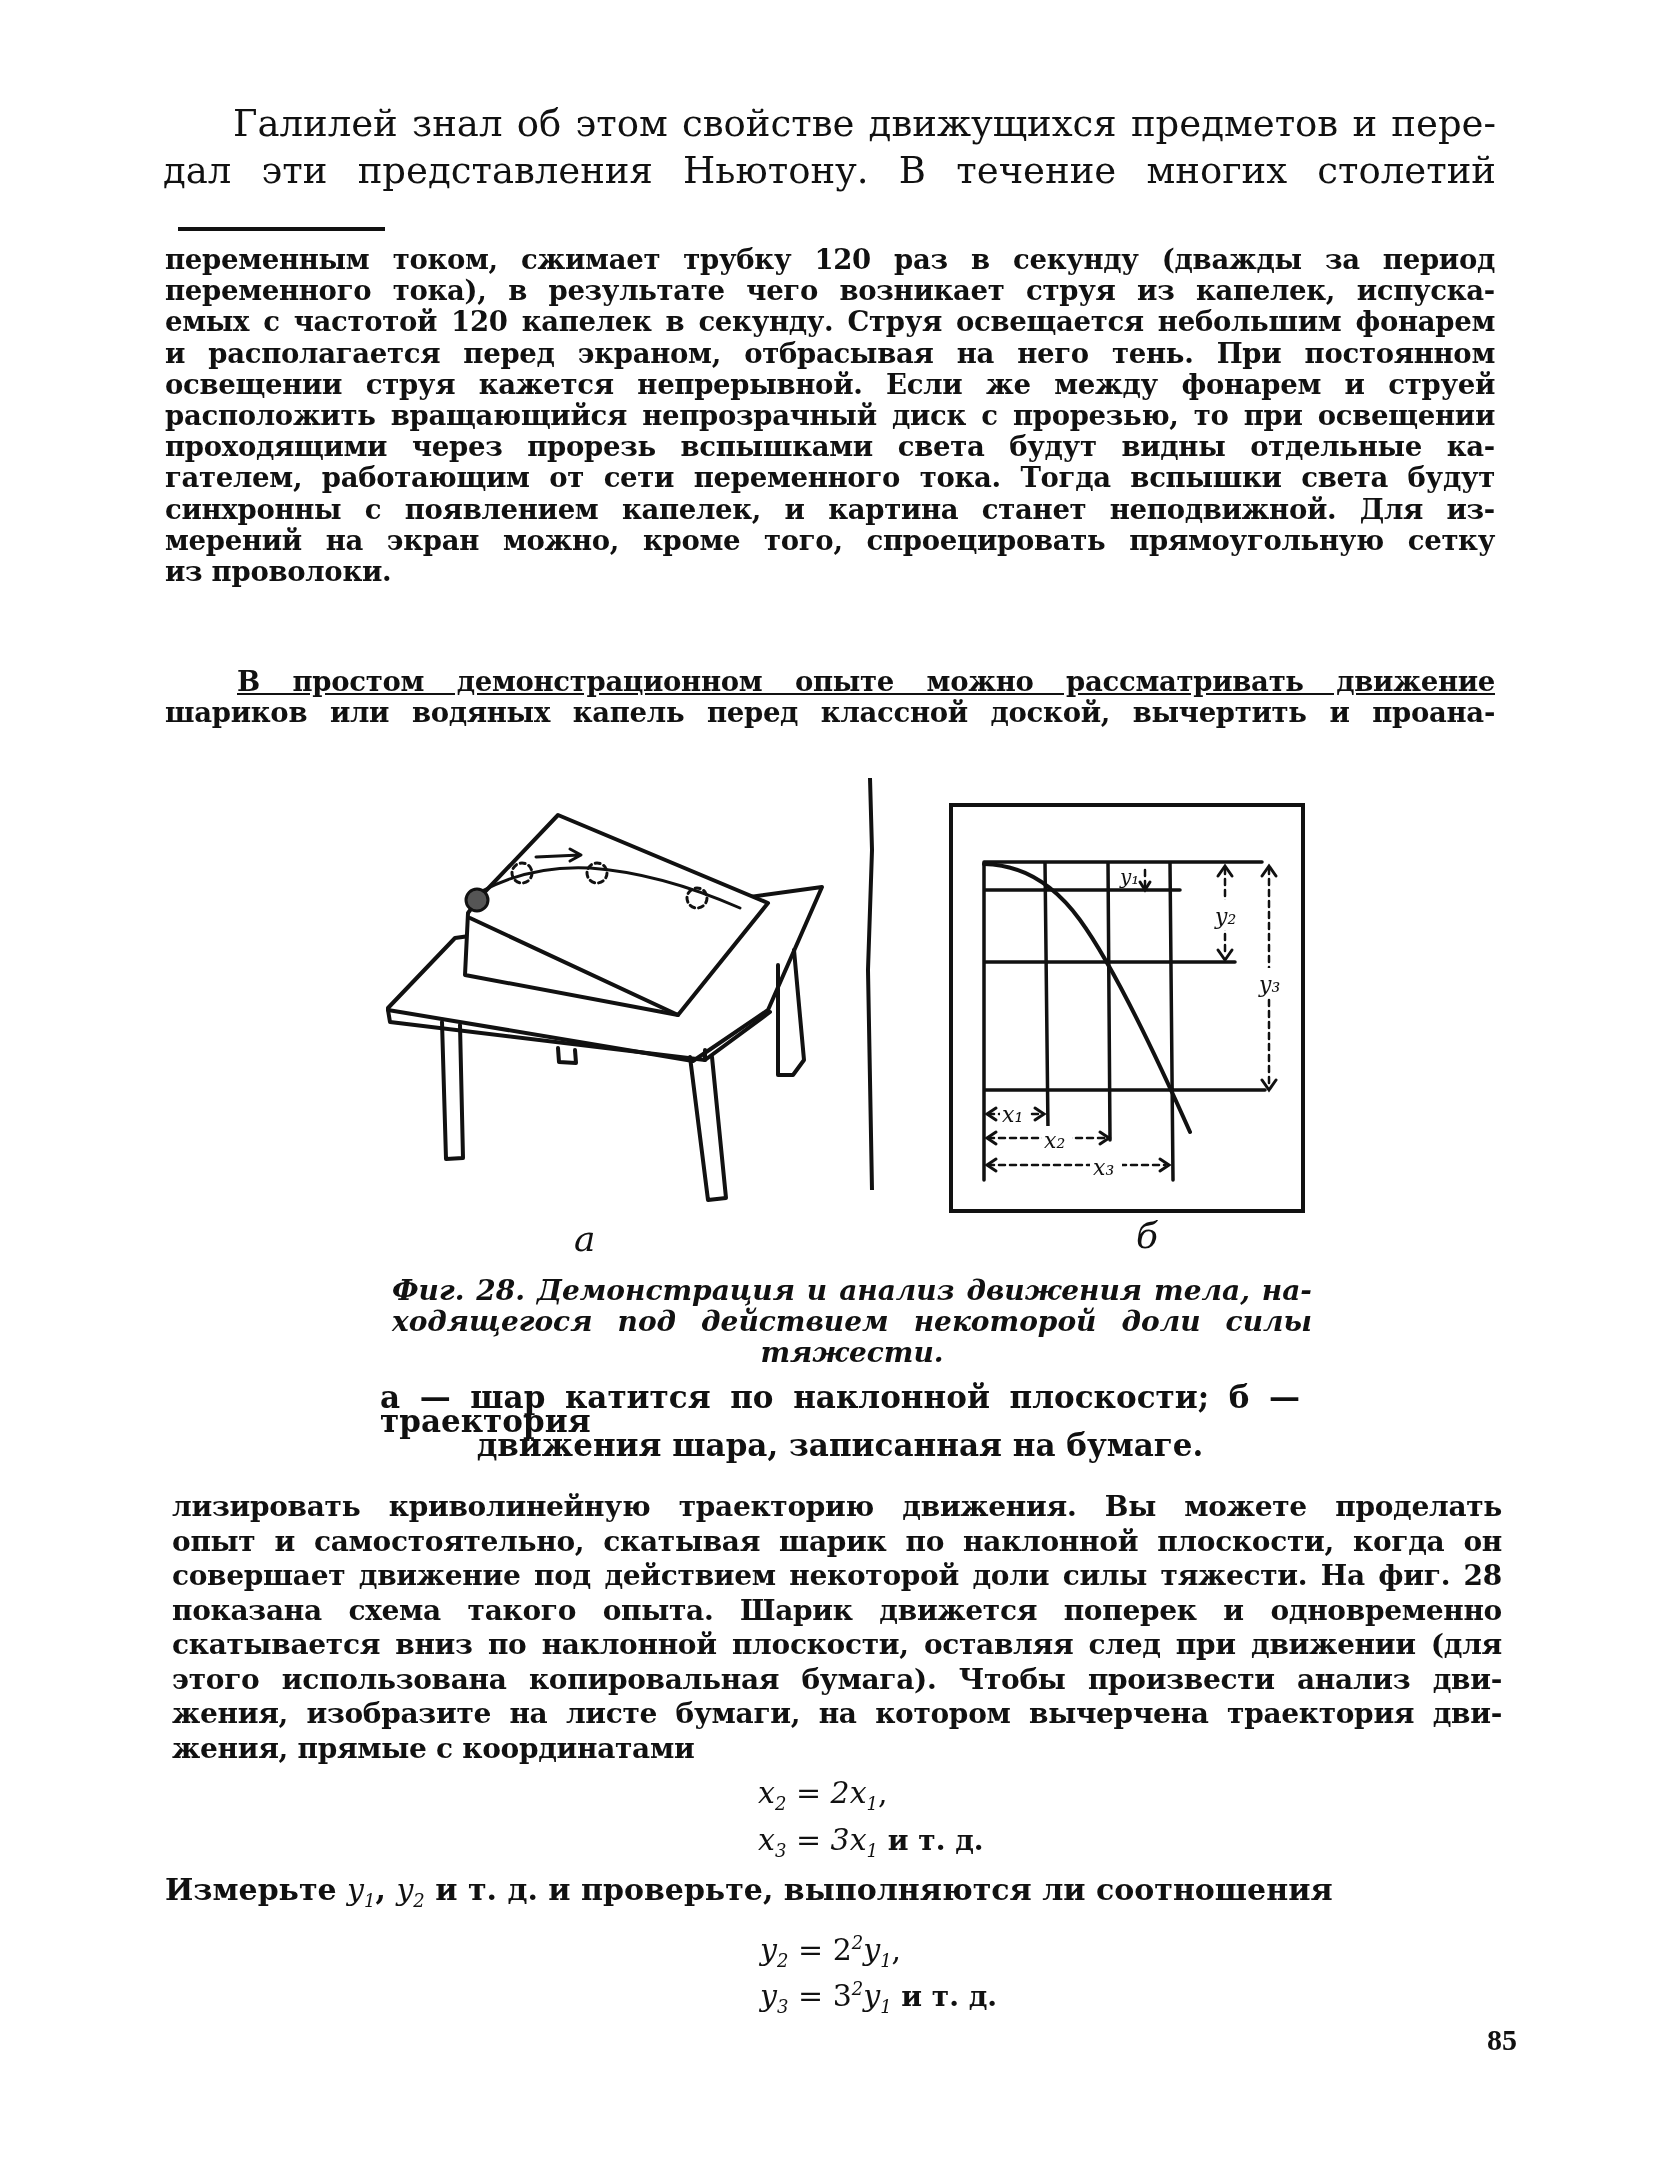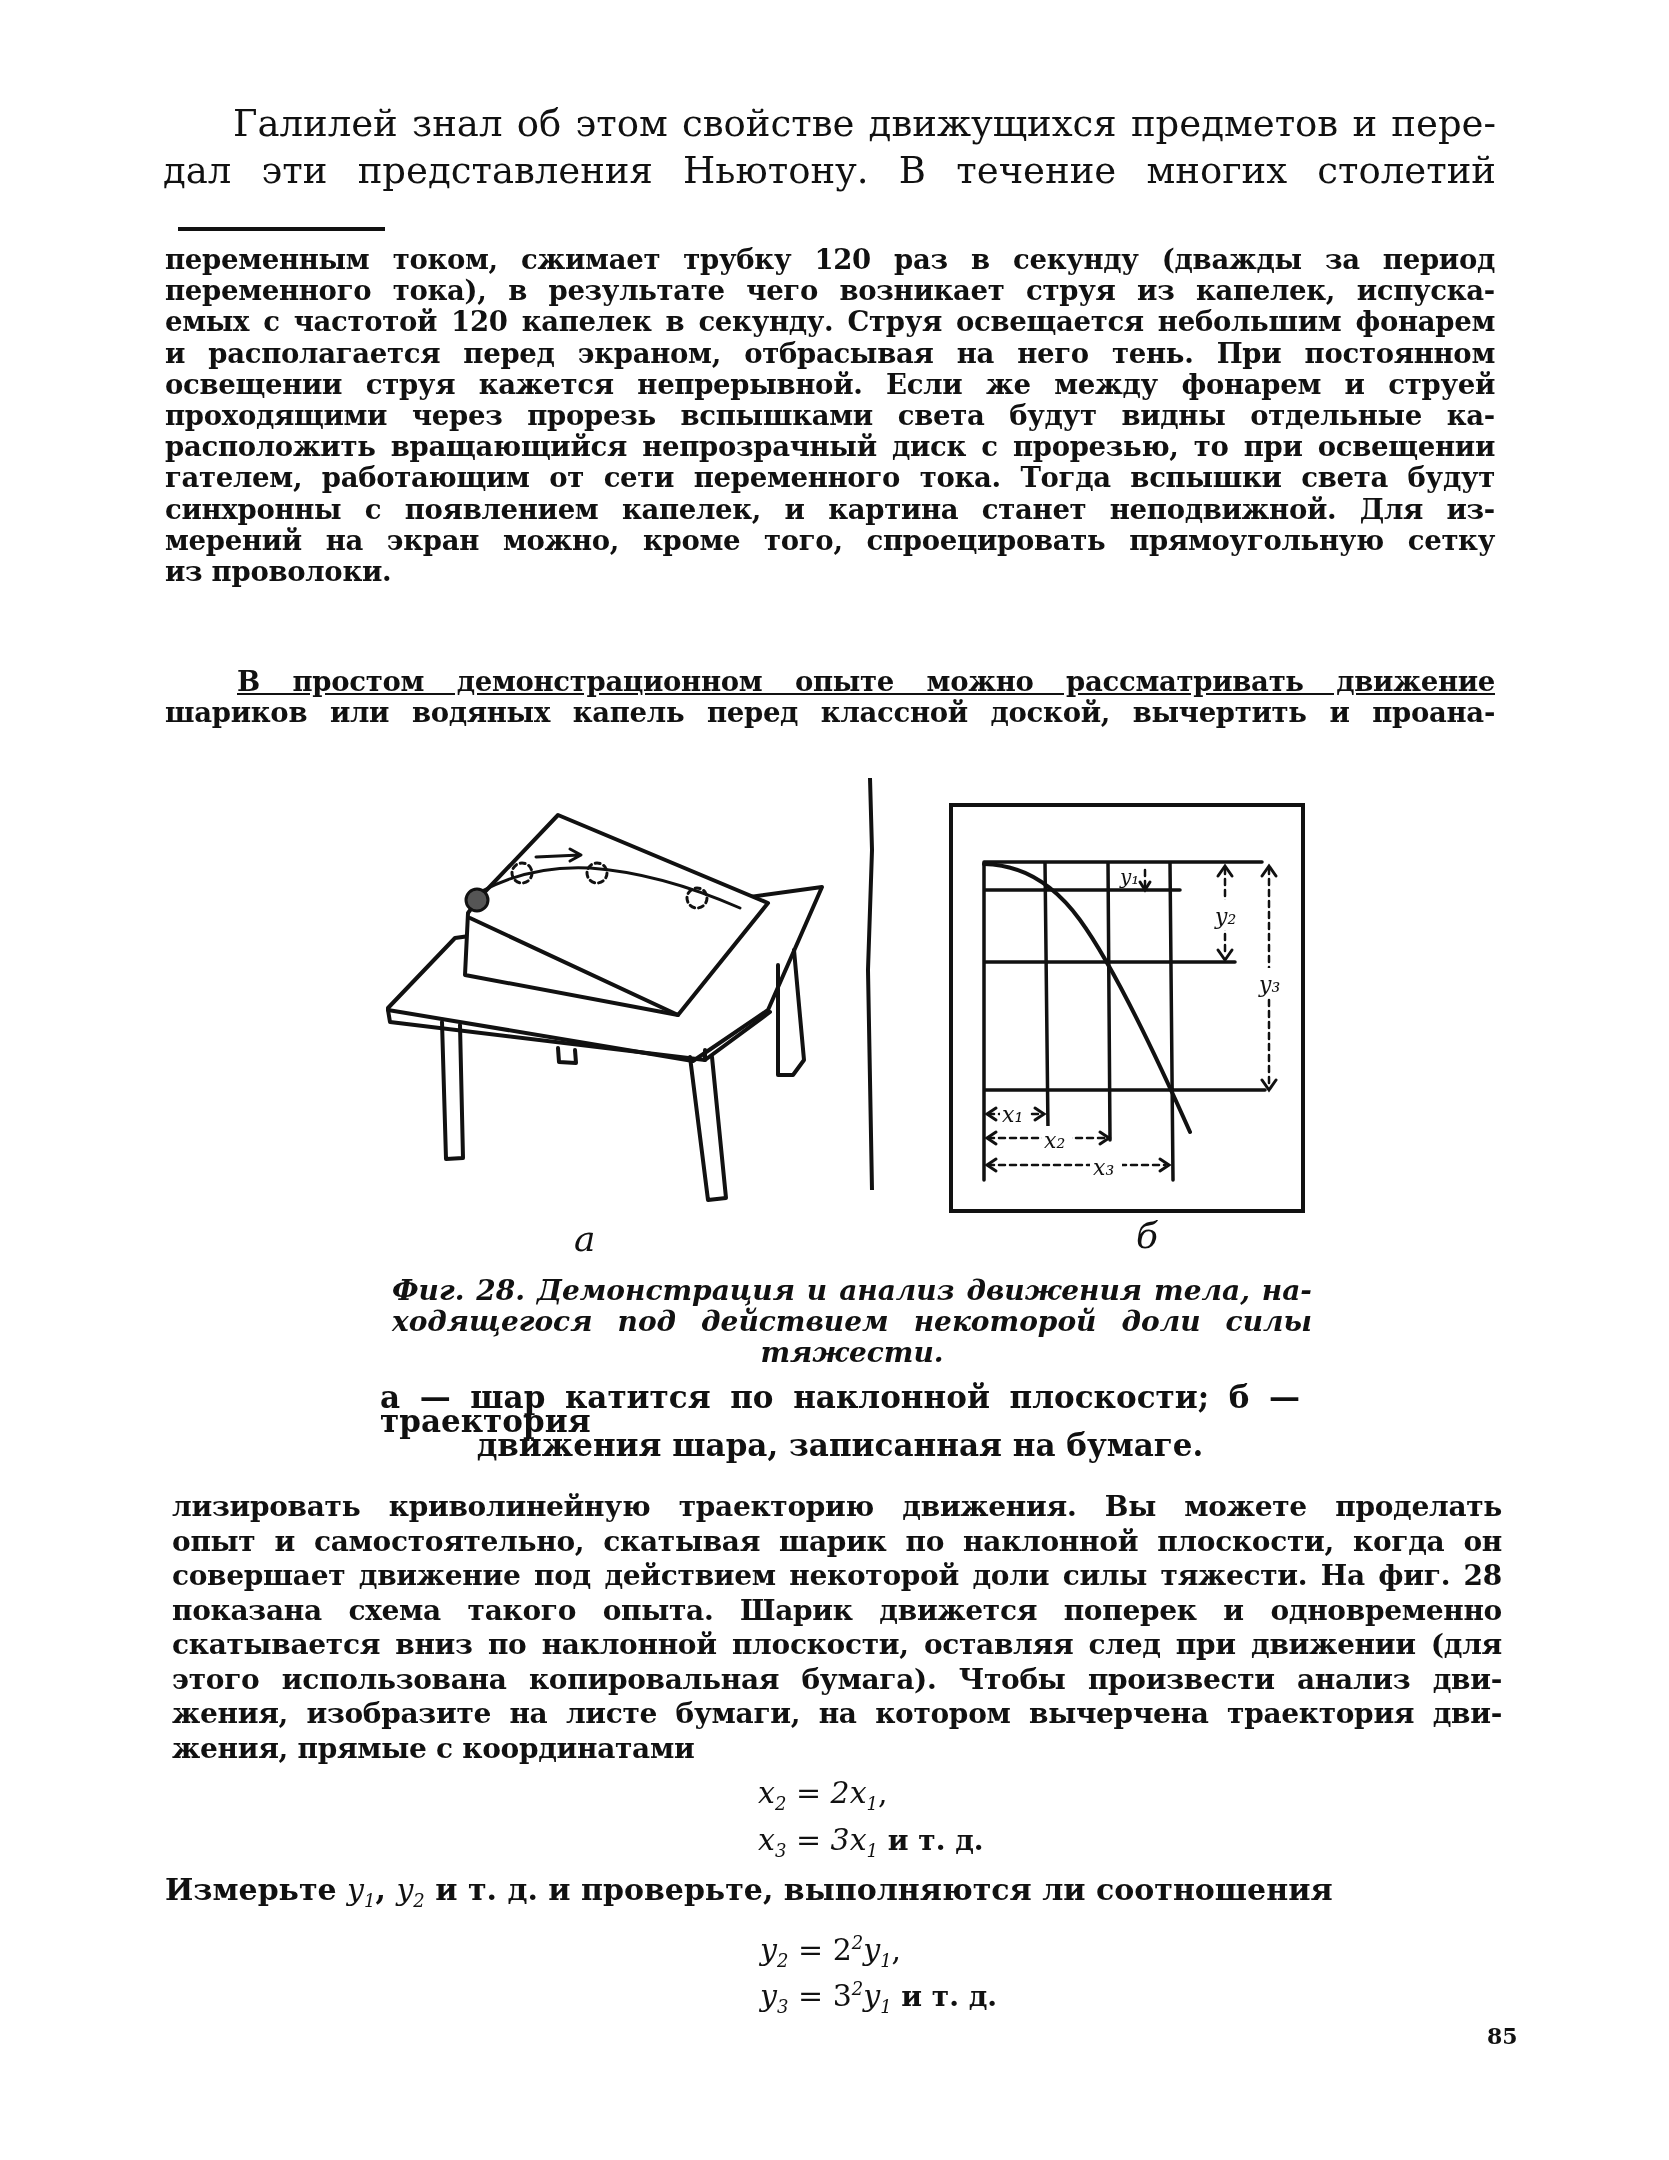--- a/index.html
+++ b/index.html
@@ -10,41 +10,41 @@
     .top-para .l1 { text-indent: 70px; }
     .rule { position: absolute; left: 178px; top: 227px; width: 207px; height: 4px; background: #111; }
     .small { left: 165px; width: 1330px; font-size: 27.5px; line-height: 31.2px; font-weight: bold; letter-spacing: -0.3px; }
     .indent { text-indent: 72px; text-decoration: underline; }
     .body2 { left: 165px; width: 1330px; font-size: 28px; line-height: 34.5px; font-weight: bold; letter-spacing: -0.3px; margin-left: 7px; }
     .formula { font-family: "DejaVu Serif", serif; font-style: italic; font-size: 30px; }
     .formula sub, .formula sup { font-size: 18px; }
     .caption-title { font-style: italic; font-weight: bold; font-size: 28px; line-height: 31px; }
     .caption-sub { font-weight: bold; font-size: 31px; line-height: 24px; }
     .fig-label { font-style: italic; font-size: 36px; }
-    .page-num { font-weight: bold; font-size: 22px; }
+    .page-num { font-weight: bold; font-size: 30px; font-family: Liberation Serif, serif; }
     svg text { font-family: "DejaVu Serif", serif; font-style: italic; }
   </style>
 </head>
 <body>
 
 <div class="abs top-para" style="top:100px;">
   <div class="jl l1">Галилей знал об этом свойстве движущихся предметов и пере-</div>
   <div class="jl">дал эти представления Ньютону. В течение многих столетий</div>
 </div>
 
 <div class="rule"></div>
 
 <div class="abs small" style="top:244px;">
   <div class="jl">переменным током, сжимает трубку 120 раз в секунду (дважды за период</div>
   <div class="jl">переменного тока), в результате чего возникает струя из капелек, испуска-</div>
   <div class="jl">емых с частотой 120 капелек в секунду. Струя освещается небольшим фонарем</div>
   <div class="jl">и располагается перед экраном, отбрасывая на него тень. При постоянном</div>
   <div class="jl">освещении струя кажется непрерывной. Если же между фонарем и струей</div>
+  <div class="jl">расположить вращающийся непрозрачный диск с прорезью, то при освещении</div>
   <div class="jl">проходящими через прорезь вспышками света будут видны отдельные ка-</div>
-  <div class="jl">расположить вращающийся непрозрачный диск с прорезью, то при освещении</div>
   <div class="jl">гателем, работающим от сети переменного тока. Тогда вспышки света будут</div>
   <div class="jl">синхронны с появлением капелек, и картина станет неподвижной. Для из-</div>
   <div class="jl">мерений на экран можно, кроме того, спроецировать прямоугольную сетку</div>
   <div>из проволоки.</div>
 </div>
 
 <div class="abs small" style="top:666px;">
   <div class="jl indent">В простом демонстрационном опыте можно рассматривать движение</div>
   <div class="jl">шариков или водяных капель перед классной доской, вычертить и проана-</div>
 </div>

